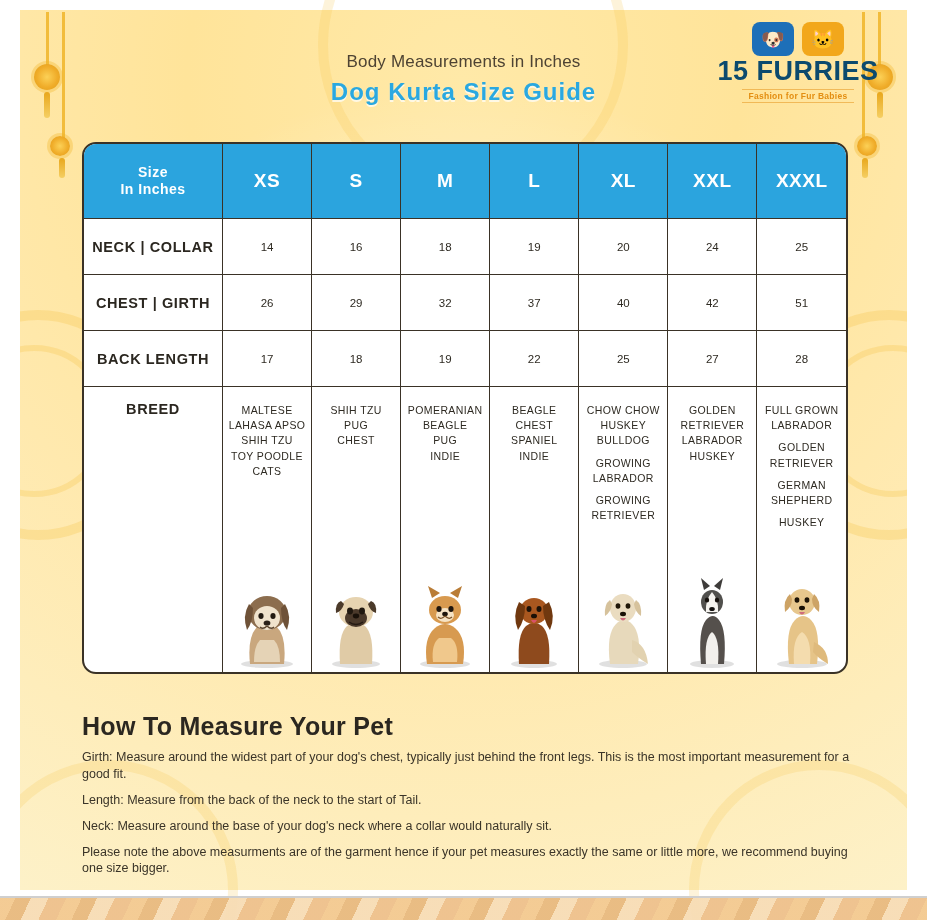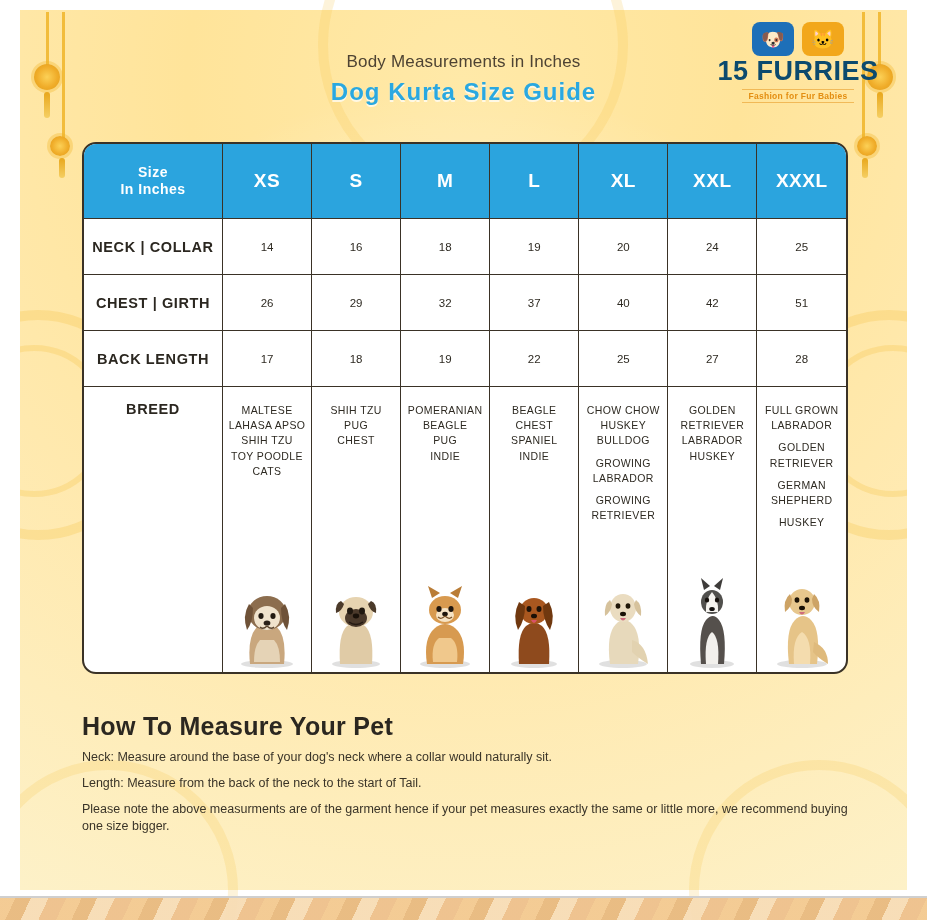--- a/index.html
+++ b/index.html
@@ -561,21 +561,22 @@
             </div>
           </td>
         </tr>
 
       </tbody>
     </table>
   </div>
 
   <div class="howto">
     <h2>How To Measure Your Pet</h2>
+    <p>Girth: Measure around the widest part of your dog's chest, typically just behind the front legs. This is the most important measurement for a good fit.</p>
+    <p>Length: Measure from the back of the neck to the start of Tail.</p>
     <p>Neck: Measure around the base of your dog's neck where a collar would naturally sit.</p>
-    <p>Length: Measure from the back of the neck to the start of Tail.</p>
     <p>Please note the above measurments are of the garment hence if your pet measures exactly the same or little more, we recommend buying one size bigger.</p>
   </div>
 
   <div class="bottom-rule"></div>
   <div class="bottom-strip"></div>
 
 </div>
 
 </body></html>

